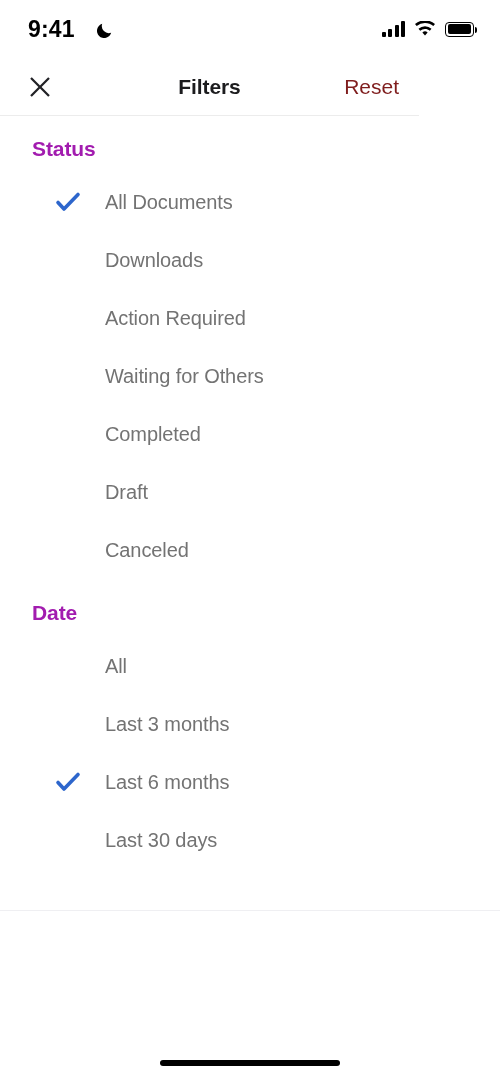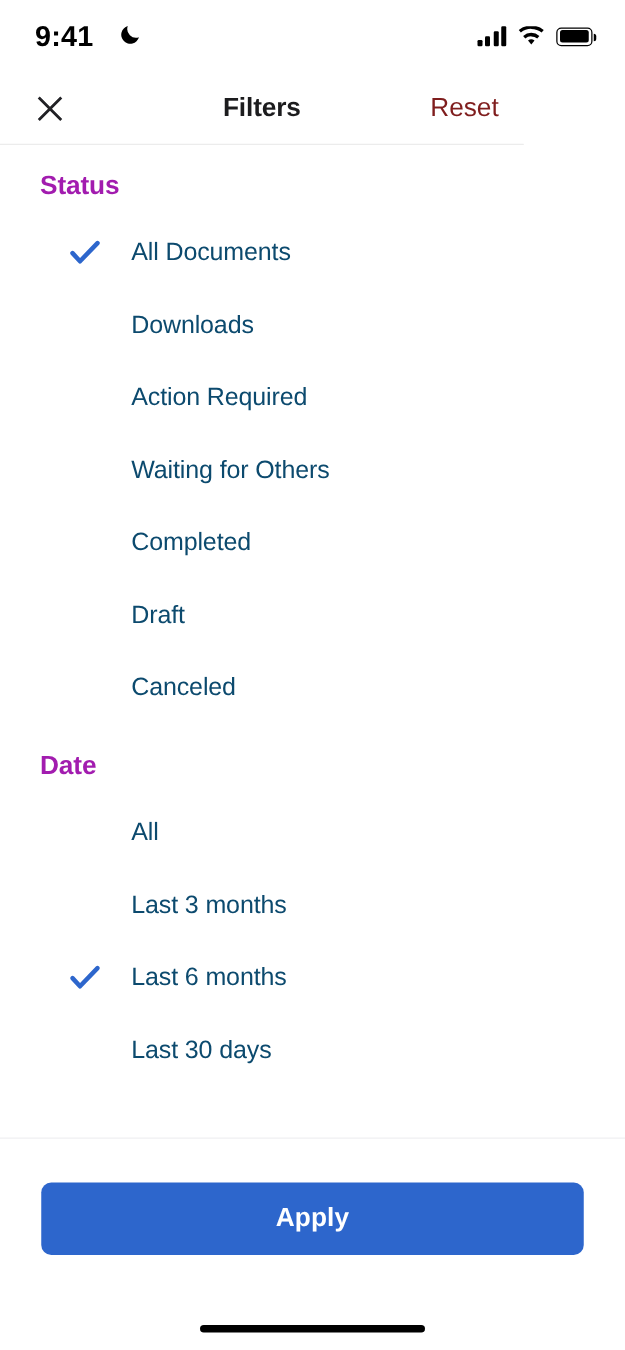--- a/index.html
+++ b/index.html
@@ -17,21 +17,21 @@
   }
 
   
   .statusbar {
     position:absolute; top:0; left:0;
     width:500px; height:58px;
     display:flex; align-items:center;
     justify-content:space-between;
     padding:0 26px 0 28px;
   }
-  .sb-left { display:flex; gap:20px; }
+  .sb-left { display:flex; align-items:center; gap:20px; }
   .sb-time {
     font-size:23px; font-weight:bold; color:#000;
     letter-spacing:0.2px;
   }
   .moon-icon { width:19px; height:19px; display:block; margin-top:2px; }
   .sb-right { display:flex; align-items:center; gap:9px; }
   .bars { display:flex; align-items:flex-end; gap:2.5px; height:16px; }
   .bars i { display:block; width:4px; background:#000; border-radius:1px; }
   .bars i:nth-child(1){ height:5px; }
   .bars i:nth-child(2){ height:8px; }
@@ -108,21 +108,21 @@
     cursor:pointer;
   }
   .opt-check {
     position:absolute; left:55px; top:50%;
     transform:translateY(-50%);
     width:26px; height:26px;
   }
   .opt-check svg { width:26px; height:26px; display:block; }
   .opt-label {
     padding-left:105px;
-    font-size:20px; color:#0c4a6e;
+    font-size:20px; color:#737373;
     letter-spacing:-0.1px;
   }
 
   
   .footer {
     position:absolute; left:0; top:910px;
     width:500px; height:170px;
     background:#ffffff;
     border-top:1px solid #efeff2;
   }
@@ -257,17 +257,16 @@
         <li class="opt-row">
           <span class="opt-label">Last 30 days</span>
         </li>
 
       </ul>
     </div>
 
   </div>
 
   <div class="footer">
-    <button class="apply-btn">Apply</button>
     <div class="home-indicator"></div>
   </div>
 
 </div>
 
 </body></html>

